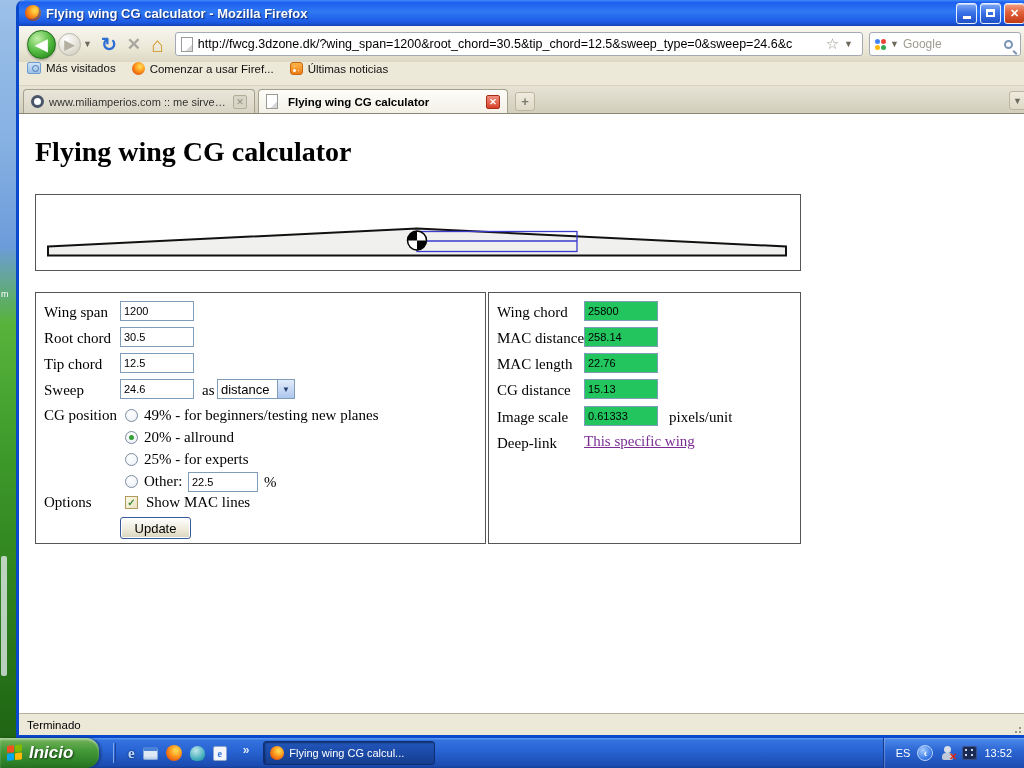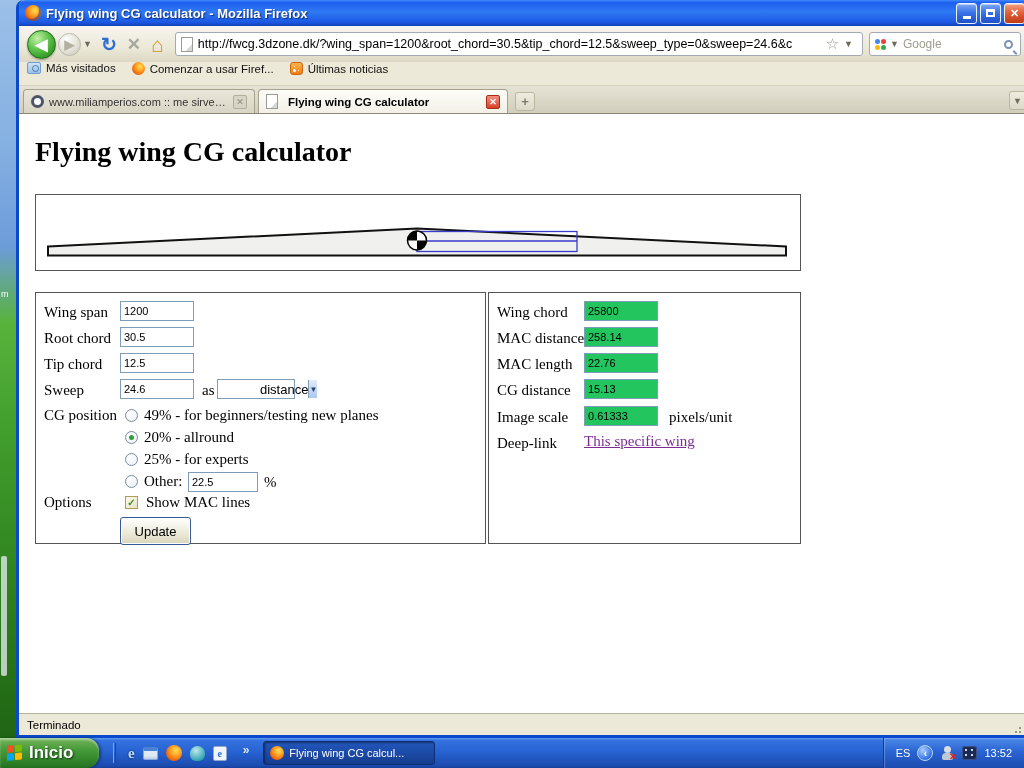--- a/index.html
+++ b/index.html
@@ -95,52 +95,52 @@
 
   .diagram-box { position:absolute; left:16px; top:80px; width:766px; height:77px; border:1px solid #555; background:#fff; }
 
   .panel { position:absolute; top:178px; height:252px; border:1px solid #555; background:#fff; }
   .panel.left { left:16px; width:451px; }
   .panel.right { left:469px; width:313px; }
   .flabel { position:absolute; font-family:"Liberation Serif",serif; font-size:15px; color:#000; white-space:nowrap; }
   .tin { position:absolute; height:20px; border:1px solid #7f9db9; background:#fff; font-size:11px; font-family:"Liberation Sans",sans-serif;
     padding:1px 3px; color:#000; outline:none; }
   .tin.ro { background:#22c55e; }
-  .xpselect { position:absolute; height:20px; width:78px; border:1px solid #7f9db9; background:#fff; display:flex; align-items:center;padding-left:39px; }
+  .xpselect { position:absolute; height:20px; width:78px; border:1px solid #7f9db9; background:#fff; display:flex; align-items:center; }
   .xpselect .sel-text { flex:1; font-size:13px; padding-left:3px; }
   .sel-arrow { width:17px; height:18px; background:linear-gradient(180deg,#e2ecfb,#aec7ee); border-left:1px solid #7f9db9;
     display:flex; align-items:center; justify-content:center; color:#27406e; font-size:8px; }
   .radio { position:absolute; width:13px; height:13px; border-radius:50%; border:1px solid #7b8ba0;
     background:radial-gradient(circle at 35% 30%,#fff,#e9eef5); display:flex; align-items:center; justify-content:center; }
   .radio .dot { display:none; width:5px; height:5px; border-radius:50%; background:#33a03a; }
   .radio.checked .dot { display:block; }
   .xpcheck { position:absolute; width:13px; height:13px; border:1px solid #b29a5c; background:linear-gradient(135deg,#fdfbe8,#e8e2c2);
     display:flex; align-items:center; justify-content:center; color:#3c8a3c; font-size:10px; font-weight:bold; }
   .pct { position:absolute; font-family:"Liberation Serif",serif; font-size:15px; }
-  .update-btn { position:absolute; left:84px; top:224px; width:71px; height:28px; border:1px solid #355a97; border-radius:3px;
+  .update-btn { position:absolute; left:84px; top:224px; width:71px; height:22px; border:1px solid #355a97; border-radius:3px;
     background:linear-gradient(180deg,#ffffff,#ece9d8 60%,#d8d4bc 100%); font-size:13px; font-family:"Liberation Sans",sans-serif;
     color:#000; display:flex; align-items:center; justify-content:center; box-shadow:inset 0 0 0 1px #fff; }
   .deep-link { position:absolute; font-family:"Liberation Serif",serif; font-size:15px; color:#7b2d92; text-decoration:underline; }
 
   .statusbar { height:22px; background:#ece9d8; border-top:1px solid #b6b29c; display:flex; align-items:center; padding:0 8px; position:relative; }
   .status-text { font-size:11.5px; color:#000; }
   .grip { position:absolute; right:2px; bottom:2px; width:12px; height:12px;
     background:radial-gradient(circle 1.5px at 10px 2px,#9a9683 98%,transparent), radial-gradient(circle 1.5px at 10px 7px,#9a9683 98%,transparent),
     radial-gradient(circle 1.5px at 5px 7px,#9a9683 98%,transparent), radial-gradient(circle 1.5px at 10px 11px,#9a9683 98%,transparent),
     radial-gradient(circle 1.5px at 5px 11px,#9a9683 98%,transparent), radial-gradient(circle 1.5px at 1px 11px,#9a9683 98%,transparent); }
 
   
   #taskbar { position:absolute; left:0; bottom:0; width:1024px; height:30px;
     background:linear-gradient(180deg,#5f9ef2 0%,#3472df 8%,#2763d2 45%,#1c4cb0 92%,#15409a 100%); display:flex; align-items:center; }
   .start-btn { height:30px; width:99px; border-radius:0 13px 13px 0; display:flex; align-items:center; padding-left:7px; gap:5px;
     background:linear-gradient(180deg,#77b45c 0%,#459a38 40%,#2f8128 80%,#246f1e 100%);
     box-shadow:inset 0 2px 2px rgba(255,255,255,.4), 2px 0 3px rgba(0,0,0,.35); }
   .winlogo { width:17px; height:16px; display:grid; grid-template-columns:7px 7px; grid-template-rows:7px 7px; gap:1px; transform:skewY(-6deg); }
   .winlogo i { display:block; border-radius:1px; }
-  .start-label { color:#fff; font-size:17px; font-weight:bold; text-shadow:1px 1px 2px rgba(0,0,0,.6); }
+  .start-label { color:#fff; font-size:17px; font-weight:bold; font-style:italic; text-shadow:1px 1px 2px rgba(0,0,0,.6); }
   .quicklaunch { display:flex; align-items:center; gap:8px; margin-left:14px; }
   .ql-handle { width:3px; height:20px; border-left:1px solid #7ba6ea; border-right:1px solid #1c44a0; margin-right:4px; }
   .ql-ie { color:#bcd8ff; font-size:15px; font-weight:bold; font-family:"Liberation Serif",serif; text-shadow:0 0 2px #123; }
   .ql-win { width:15px; height:13px; background:linear-gradient(180deg,#dfe9f5 60%,#b8cce8); border:1px solid #89a8d8; border-top:4px solid #4a82d8; border-radius:2px; }
   .ql-ff { width:16px; height:16px; border-radius:50%; background:radial-gradient(circle at 62% 35%,#ffd24a 10%,#ff9a1f 40%,#e65c0e 75%,#9c3a06 100%); }
   .ql-msn { width:15px; height:15px; border-radius:50% 50% 40% 40%; background:radial-gradient(circle at 40% 30%,#bfe8ea,#3aa8b8 70%,#1d7a88); }
   .ql-iedoc { width:14px; height:15px; background:#f2f6fc; border:1px solid #8fa8cc; border-radius:2px; color:#2a72d8; font-size:10px; font-weight:bold;
     font-family:"Liberation Serif",serif; display:flex; align-items:center; justify-content:center; }
   .overflow-chevron { color:#dce8fa; font-size:12px; font-weight:bold; margin:0 10px 6px 16px; }
   .taskbtn { width:172px; height:24px; border-radius:3px; border:1px solid #0e2f74; margin-left:4px;

